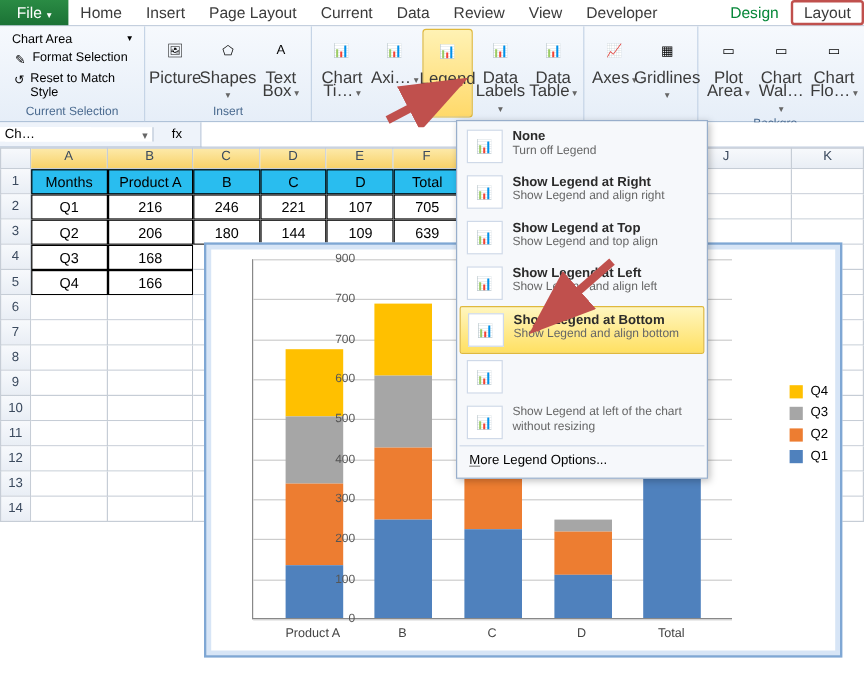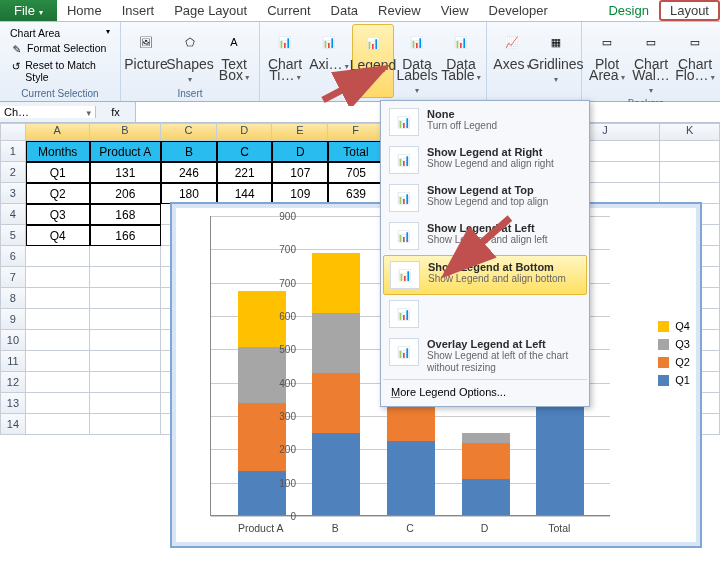--- a/index.html
+++ b/index.html
@@ -22,21 +22,21 @@
   .vbtn .ic { width: 32px; height: 32px; display: flex; align-items: center; justify-content: center; }
   .vbtn .cap { font-size: 14px; text-align: center; line-height: 11px; color: #3b3b3b; }
   .vbtn .cap.dd::after { content: " ▾"; font-size: 8px; color: #666; }
   .vbtn.highlight { background: linear-gradient(#fff2b4,#ffd96a); border: 1px solid #e0b93c; }
 
   .sidebtns { display: flex; flex-direction: column; gap: 1px; padding: 2px; }
   .sbtn { display: flex; align-items: flex-start; gap: 3px; padding: 1px 4px; font-size: 10.5px; cursor: pointer; border-radius: 2px; }
   .sbtn .sic { width: 14px; height: 14px; display: inline-flex; align-items: center; justify-content: center; }
 
   .namebox, .fxbar { display: flex; align-items: center; border-bottom: 1px solid #b6c4d6; height: 21px; background: #eef3fa; }
-  .nb { width: 96px; display: flex; align-items: flex-end; padding: 0 4px; border-right: 1px solid #b6c4d6; background: #fff; }
+  .nb { width: 128px; display: flex; align-items: flex-end; padding: 0 4px; border-right: 1px solid #b6c4d6; background: #fff; }
   .nb input { border: none; outline: none; width: 72px; font-size: 11px; }
   .nb .dd { color: #666; font-size: 9px; margin-left: auto; }
 
   
   .sheet { position: relative; }
   .colhdrs { display: flex; height: 18px; }
   .ch { border: 1px solid #c6cdd6; border-left: none; background: linear-gradient(#f7f9fc,#e9eef5); text-align: center; font-size: 11px; color: #3b4a5e; }
   .ch.sel { background: linear-gradient(#fde9a8,#f8d269); }
   .ch.first { width: 26px; border-left: 1px solid #c6cdd6; }
   .rows { }
@@ -225,21 +225,21 @@
         <div class="cell dcell dhdr" style="width: 56px;">Total</div>
         <div class="cell" style="width: 56px;"></div>
         <div class="cell" style="width: 56px;"></div>
         <div class="cell" style="width: 56px;"></div>
         <div class="cell" style="width: 110px;"></div>
         <div class="cell" style="width: 60px;"></div>
       </div>
       <div class="row">
         <div class="rh">2</div>
         <div class="cell dcell" style="width: 64px;">Q1</div>
-        <div class="cell dcell" style="width: 72px;">131</div>
+        <div class="cell dcell" style="width: 72px;">216</div>
         <div class="cell dcell" style="width: 56px;">246</div>
         <div class="cell dcell" style="width: 56px;">221</div>
         <div class="cell dcell" style="width: 56px;">107</div>
         <div class="cell dcell" style="width: 56px;">705</div>
         <div class="cell" style="width: 56px;"></div>
         <div class="cell" style="width: 56px;"></div>
         <div class="cell" style="width: 56px;"></div>
         <div class="cell" style="width: 110px;"></div>
         <div class="cell" style="width: 60px;"></div>
       </div>
@@ -524,21 +524,20 @@
         <div class="t1">Show Legend at Bottom</div>
         <div class="t2">Show Legend and align bottom</div>
       </div>
     </div>
     <div class="mitem">
       <div class="mic">📊</div>
     </div>
     <div class="mitem">
       <div class="mic">📊</div>
       <div class="mt">
-        <div class="t1">Overlay Legend at Left</div>
         <div class="t2">Show Legend at left of the chart without resizing</div>
       </div>
     </div>
     <div class="mmore"><span>M</span>ore Legend Options...</div>
   </div>
 
 <svg class="arrow" style="left:318px;top:62px;width:80px;height:44px">
   <defs>
       <marker id="ah1" markerWidth="10" markerHeight="10" refX="7" refY="3" orient="auto">
         <path d="M0,0 L8,3 L0,6 Z" fill="#c0504d"></path>

